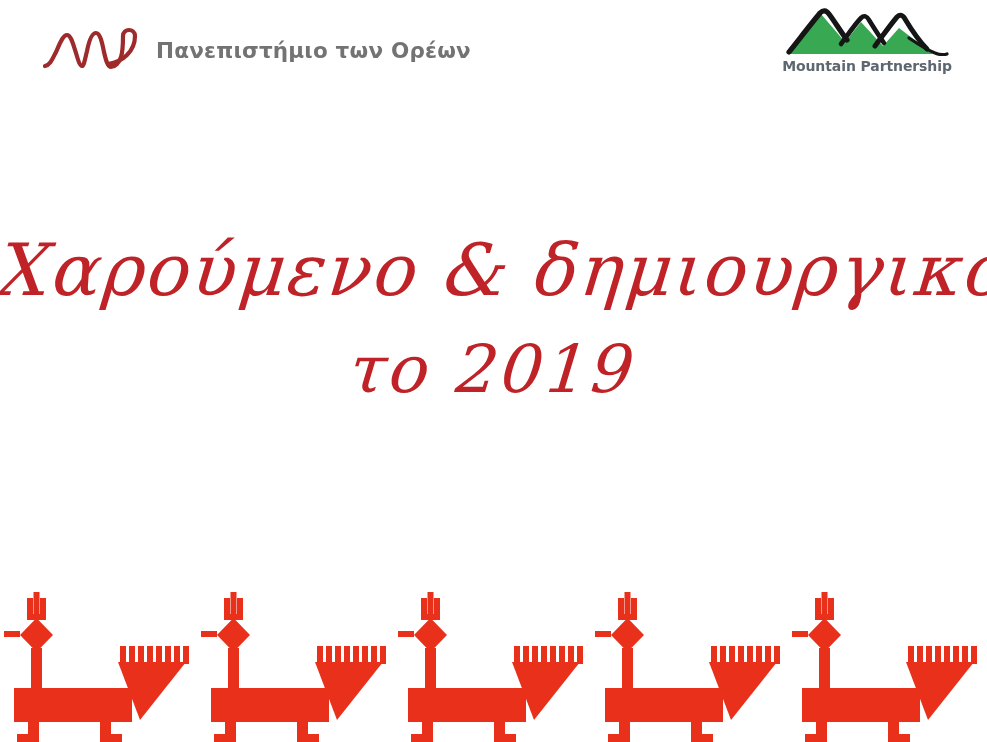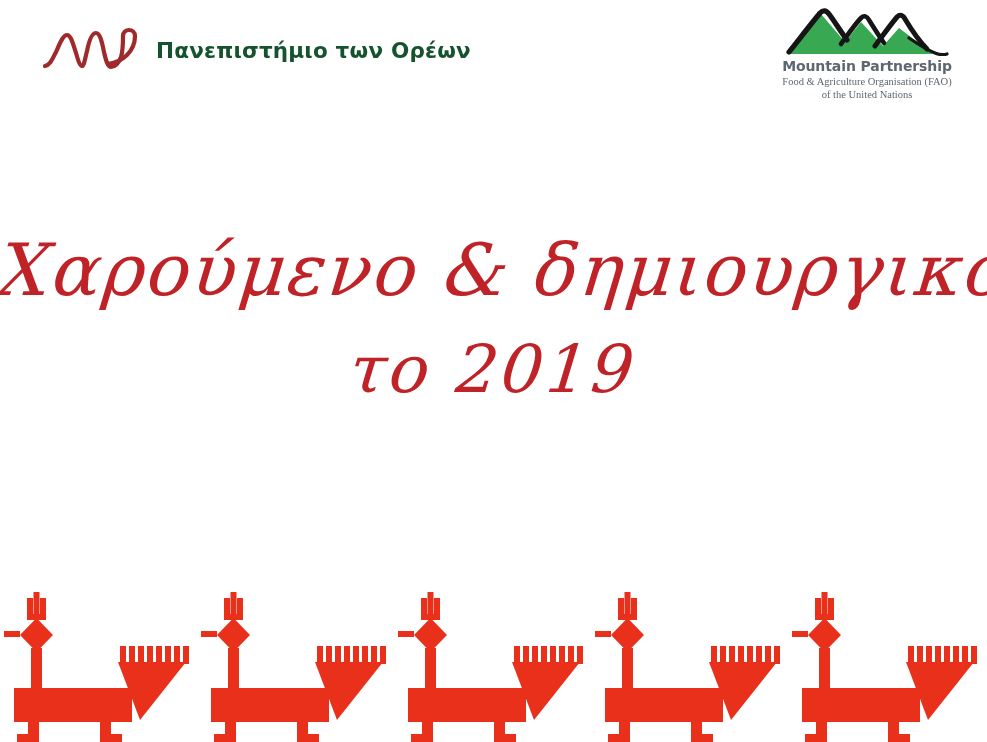--- a/index.html
+++ b/index.html
@@ -31,21 +31,21 @@
   .uni-mark {
     width: 104px;
     height: 48px;
     display: block;
   }
   .uni-name {
     font-family: "DejaVu Sans", sans-serif;
     font-size: 21.5px;
     font-weight: 700;
     letter-spacing: 0.2px;
-    color: #14532d;
+    color: #737373;
     white-space: nowrap;
   }
 
   
   .mp-logo {
     position: absolute;
     right: 22px;
     top: 8px;
     width: 196px;
     text-align: center;
@@ -147,22 +147,20 @@
 
         <path d="M4 46 L38 6 L62 34 L78 14 L100 38 L116 20 L150 46 Z" fill="#39a853"></path>
 
         <path d="M6 44 C14 34 28 16 37 5 C40 2 43 2 46 6 C52 14 58 24 64 32" fill="none" stroke="#151515" stroke-width="5.2" stroke-linecap="round"></path>
         <path d="M58 36 C64 28 72 16 78 10 C81 7 84 8 86 12 C91 20 96 28 101 35" fill="none" stroke="#151515" stroke-width="4.6" stroke-linecap="round"></path>
         <path d="M92 38 C98 30 108 16 114 9 C117 6 120 7 122 11 C128 21 136 33 144 41" fill="none" stroke="#151515" stroke-width="5" stroke-linecap="round"></path>
         <path d="M126 30 C132 34 142 41 152 45 C157 47 161 47 164 46" fill="none" stroke="#151515" stroke-width="3.2" stroke-linecap="round"></path>
       </svg>
     </span>
     <div class="mp-wordmark">Mountain Partnership</div>
-    <div class="mp-sub">Food &amp; Agriculture Organisation (FAO)
-of the United Nations</div>
   </div>
 
   <div class="headline">
     <span class="headline-line headline-line-1">Χαρούμενο &amp; δημιουργικό</span>
     <span class="headline-line headline-line-2">το 2019</span>
   </div>
 
   <div class="bird-row">
 
     <span>

